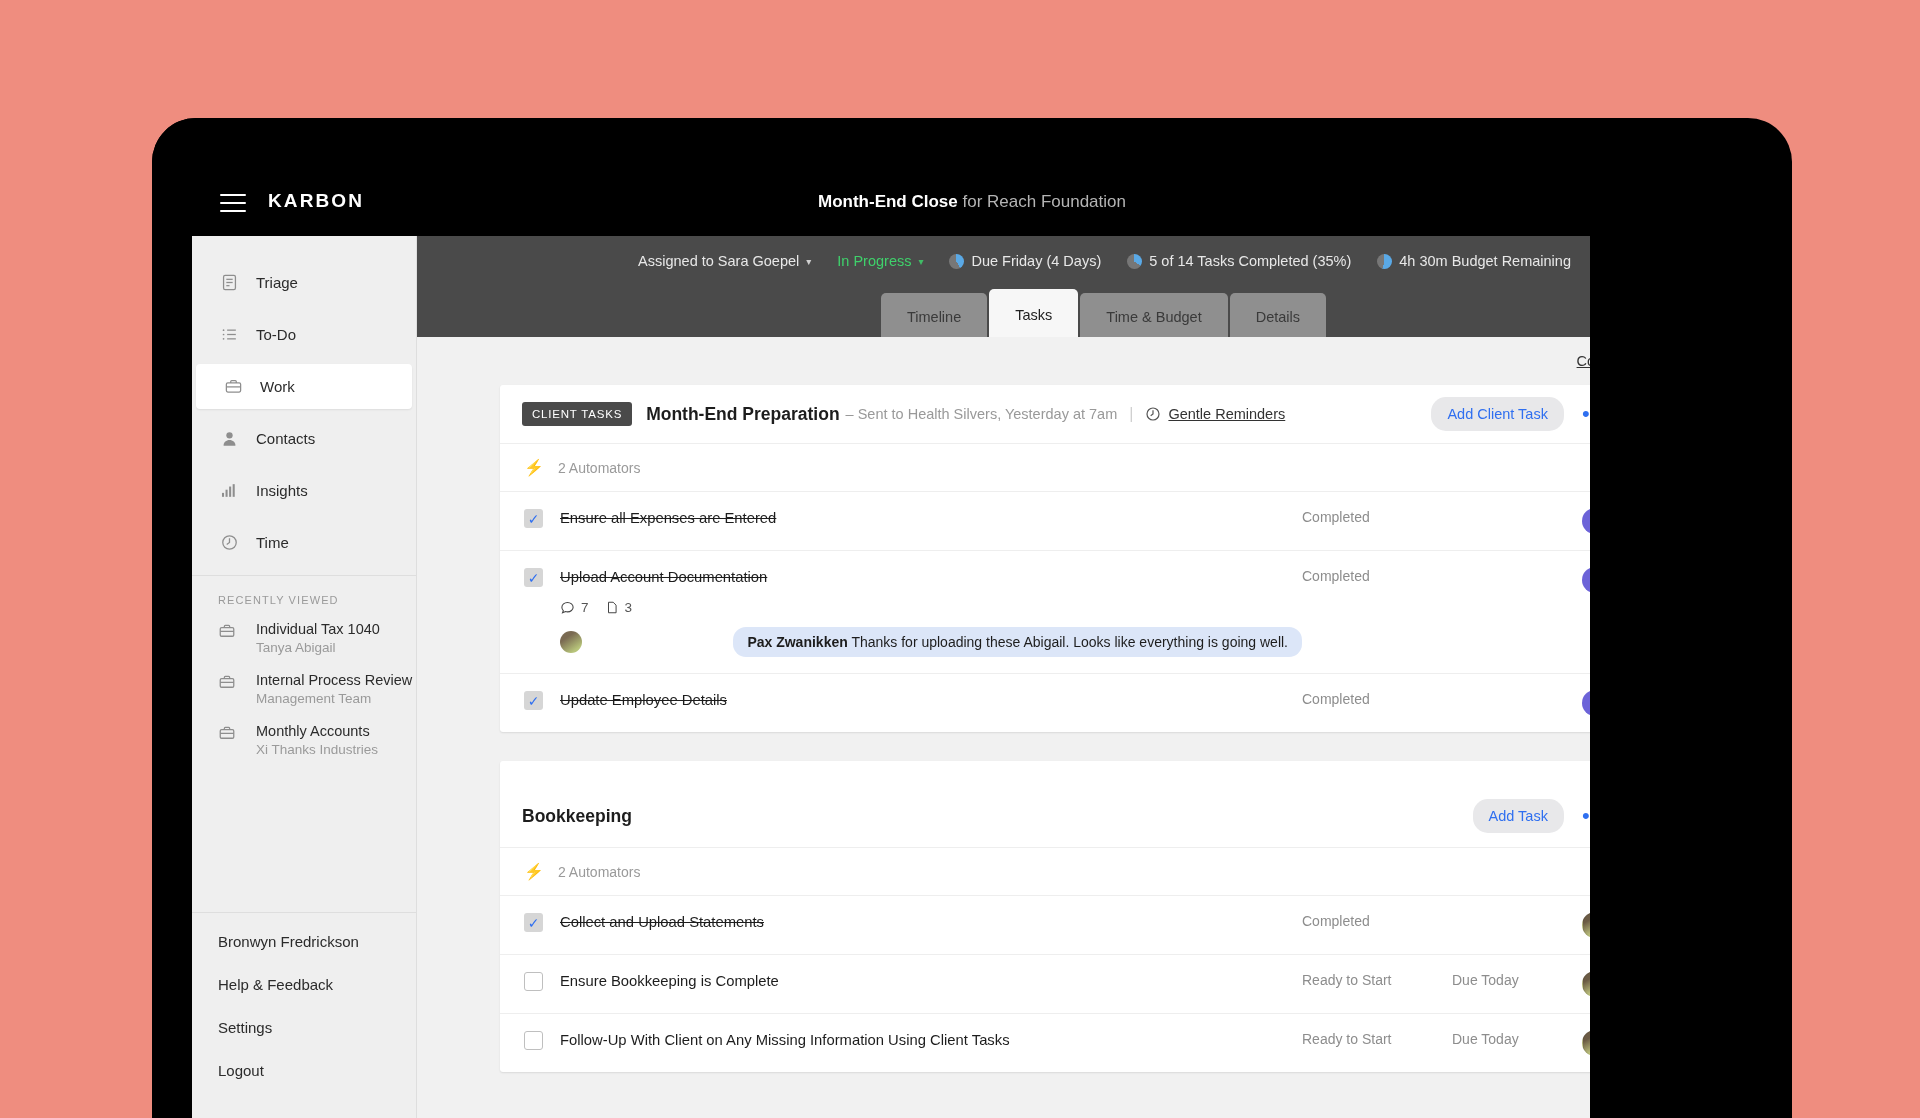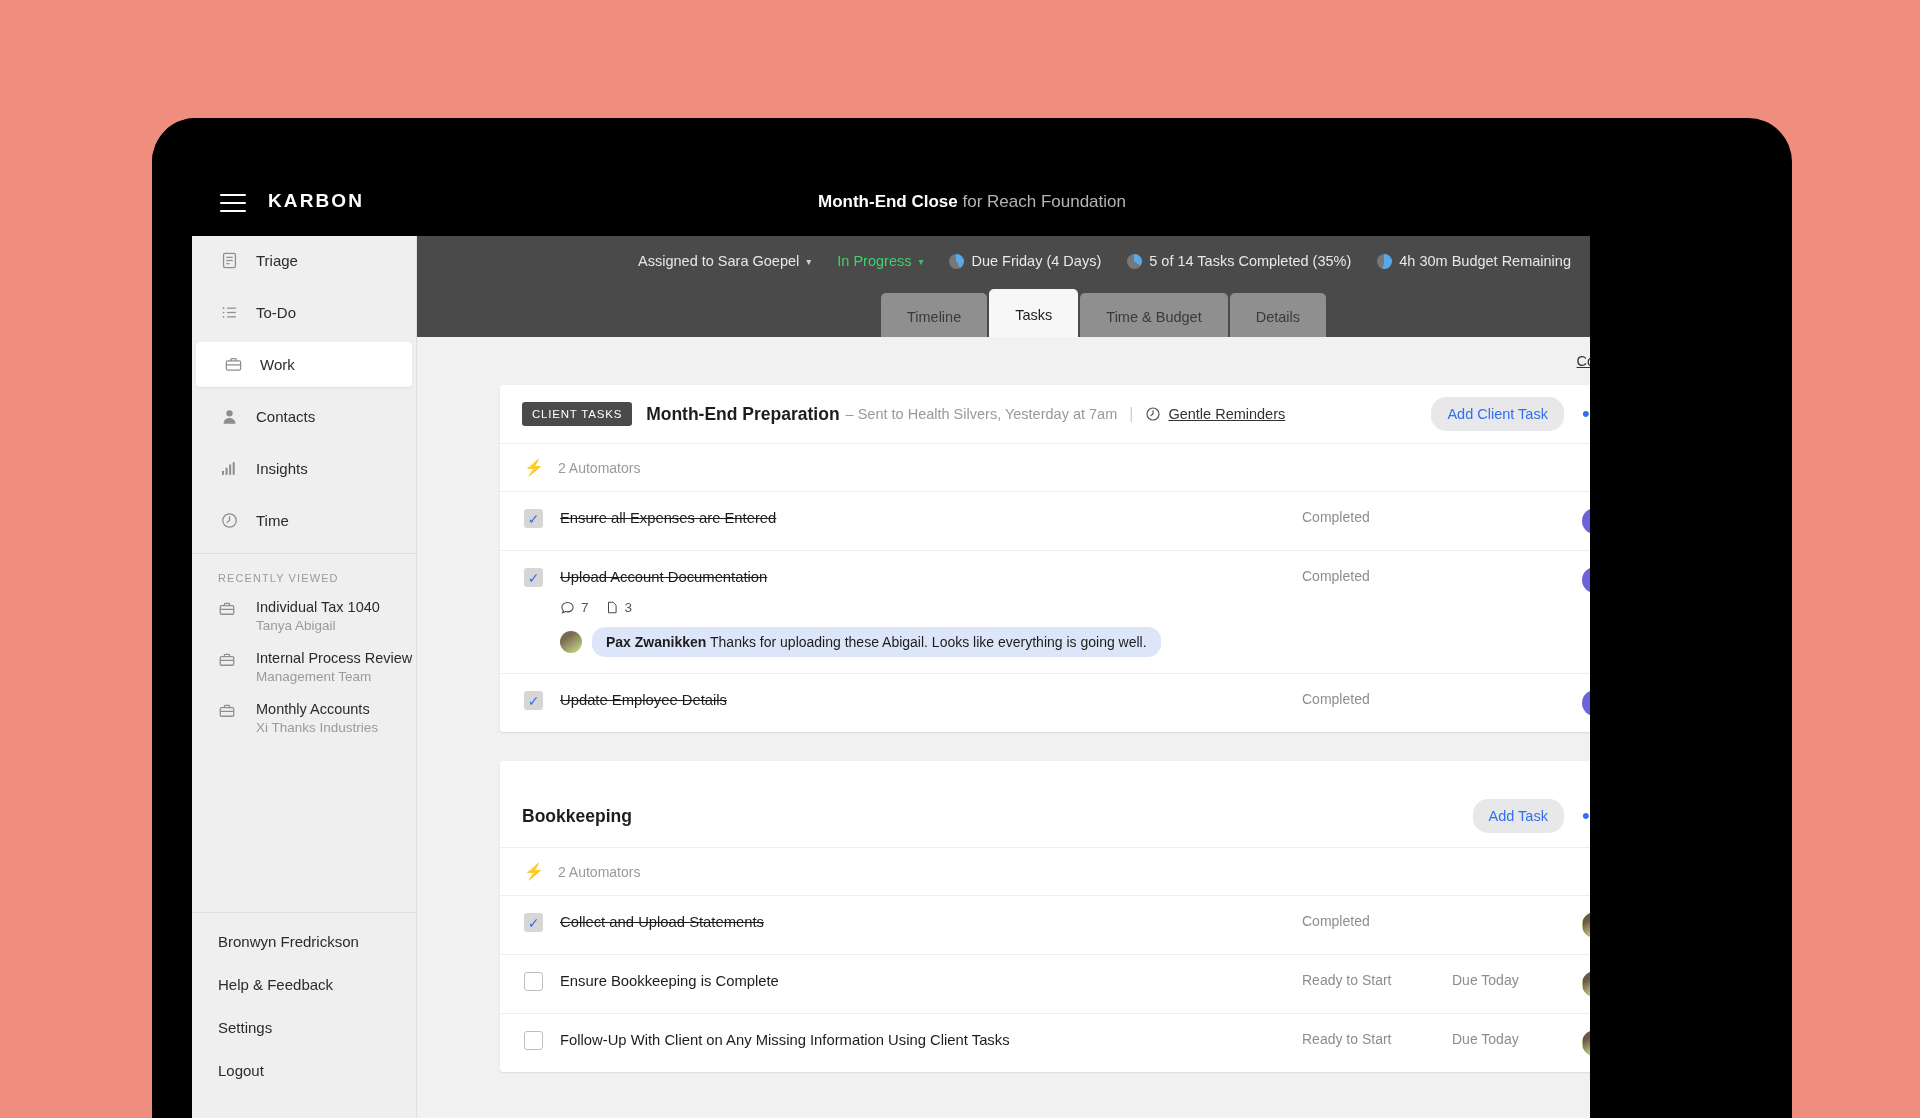--- a/index.html
+++ b/index.html
@@ -180,21 +180,21 @@
     display: flex; align-items: center; justify-content: center;
   }
   .cbox.done { background: #d6d6d6; color: #2f6ff0; font-size: 14px; }
   .cbox.open { border: 1.5px solid #bfbfbf; background: #fff; }
   .tmain { flex: 1 1 auto; min-width: 0; }
   .tname { font-size: 14.8px; color: #1d1d1d; line-height: 20px; }
   .tname.struck { text-decoration: line-through; }
   .tmeta { display: flex; align-items: center; gap: 16px; margin-top: 13px; font-size: 13.5px; color: #555; }
   .tmeta .mchip { display: flex; align-items: center; gap: 6px; }
   .comment {
-    display: flex; align-items: center; gap: 10px; margin-top: 12px;
+    display: flex; align-items: center; gap: 10px; margin-top: 12px; justify-content: space-between;
   }
   .cav { width: 22px; height: 22px; border-radius: 50%; flex: 0 0 22px;
          background: linear-gradient(145deg,#7a6a52 30%,#b7c47a 80%); }
   .bubble {
     background: #dce6f8; border-radius: 13px; padding: 7px 14px;
     font-size: 14px; color: #1d1d1d;
   }
   .bubble b { font-weight: bold; }
   .tstatus { width: 150px; font-size: 14px; color: #8d8d8d; padding-top: 1px; }
   .tdue { width: 130px; font-size: 14px; color: #8d8d8d; padding-top: 1px; }
@@ -246,21 +246,21 @@
             <rect x="5" y="3.5" width="14" height="17" rx="1.5"></rect>
             <line x1="8.5" y1="8.5" x2="15.5" y2="8.5"></line>
               <line x1="8.5" y1="12" x2="15.5" y2="12"></line>
             <line x1="8.5" y1="15.5" x2="12.5" y2="15.5"></line>
           </svg>
         </span>
       </div>
     </div>
 
     <div id="sidebar">
-      <div style="padding-top:2px">
+      <div style="padding-top:24px">
         <div class="nav-item">
           <span class="nic">
             <svg width="19" height="19" viewBox="0 0 24 24" fill="none" stroke="#8e8e8e" stroke-width="1.6">
               <rect x="4.5" y="3" width="15" height="18" rx="2"></rect>
               <line x1="8" y1="8" x2="16" y2="8"></line>
                 <line x1="8" y1="12" x2="16" y2="12"></line>
                 <line x1="8" y1="16" x2="12" y2="16"></line>
             </svg>
           </span>
           <span>Triage</span>

